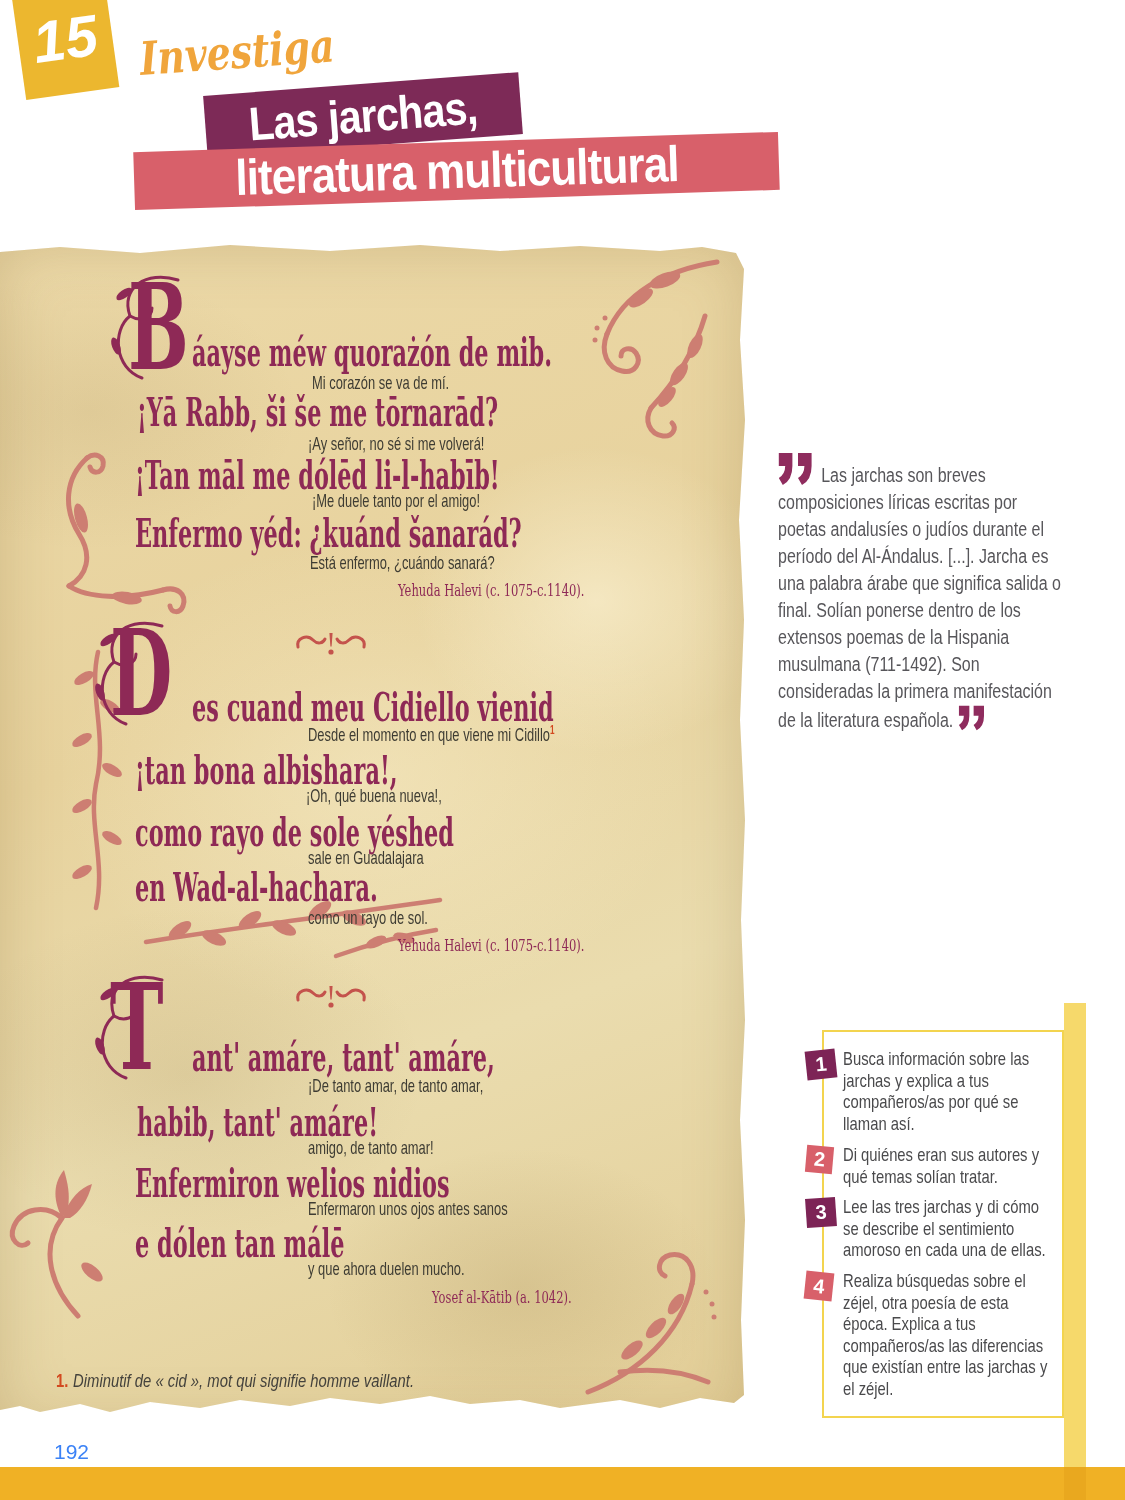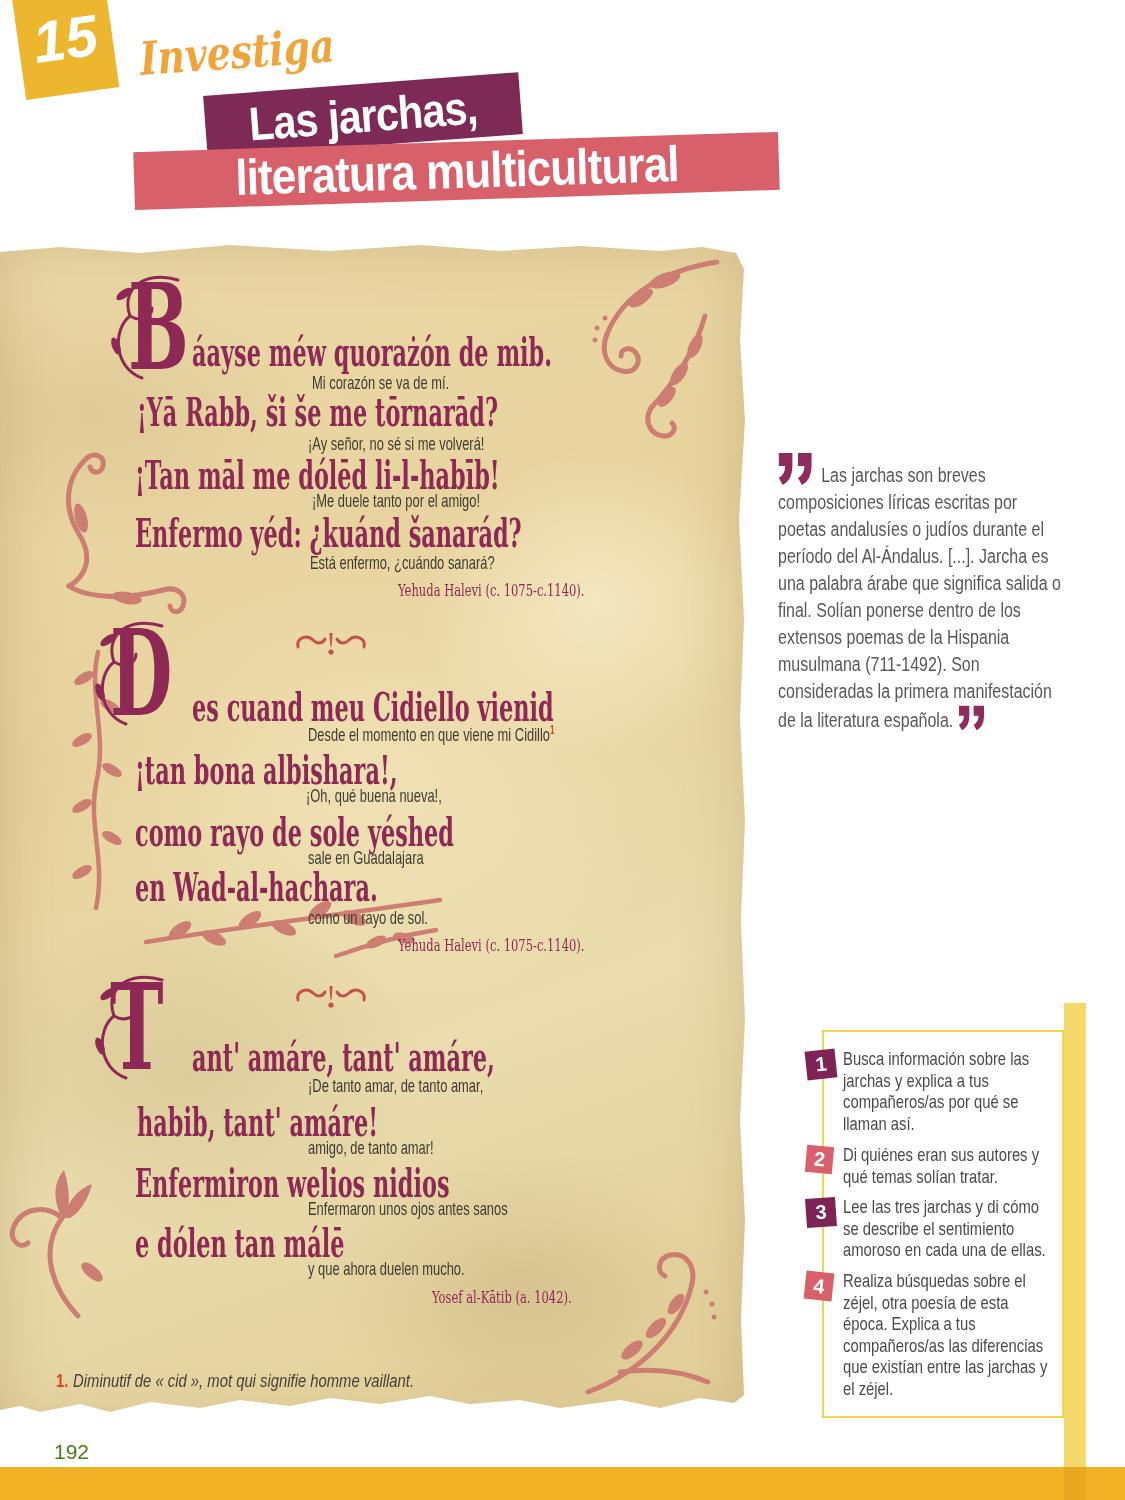--- a/index.html
+++ b/index.html
@@ -62,21 +62,21 @@
   .badge{position:absolute;display:flex;align-items:center;justify-content:center;
          color:#fff;font-weight:bold;font-size:20px;}
   .task-text{position:absolute;left:843px;width:272px;font-size:19px;line-height:21.5px;
              color:#4a4a4c;transform:scaleX(.78);transform-origin:left top;}
 
   
   .footnote{position:absolute;left:56px;top:1370px;font-size:19px;transform:scaleX(.78);
             transform-origin:left top;white-space:nowrap;color:#44423c;}
   .footnote .fn-marker{color:#d2491f;font-weight:bold;font-style:normal;margin-right:6px;}
   .footnote .fn-text{font-style:italic;}
-  .page-number{position:absolute;left:54px;top:1440px;font-size:21px;color:#4d7c0f;}
+  .page-number{position:absolute;left:54px;top:1440px;font-size:21px;color:#3b82f6;}
   .side-band{position:absolute;left:1064px;top:1003px;width:22px;height:464px;background:#f6d96b;}
   .side-band-low{position:absolute;left:1064px;top:1467px;width:22px;height:33px;background:#e9a81f;z-index:2;}
   .bottom-bar{position:absolute;left:0;top:1467px;width:1125px;height:33px;background:#f0b125;}
 </style>
 </head>
 <body>
 
 <div class="page">
 
   <div class="unit-badge">

